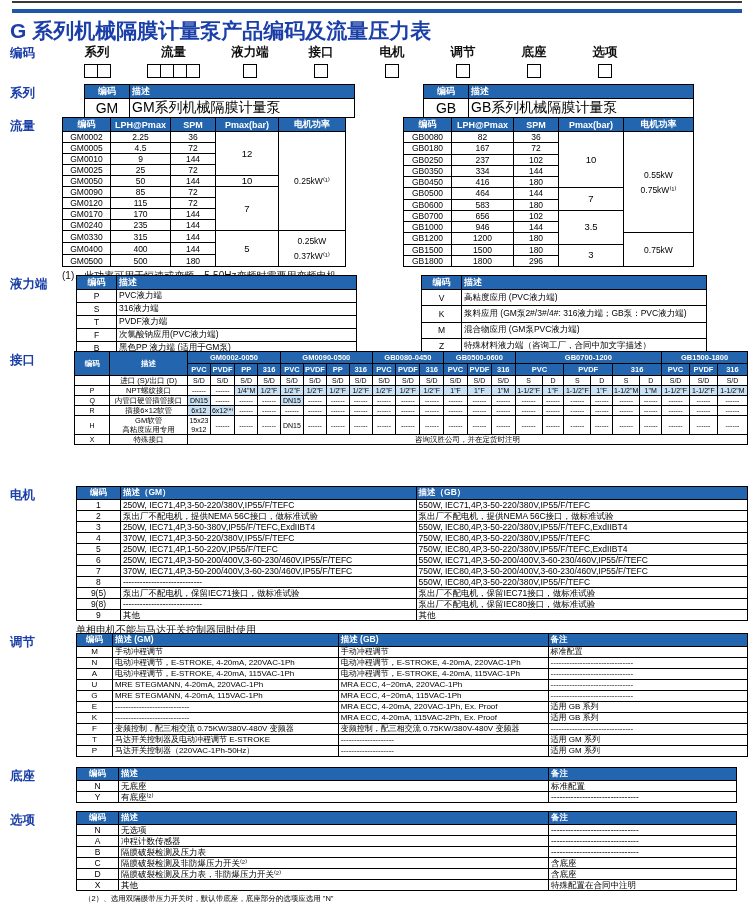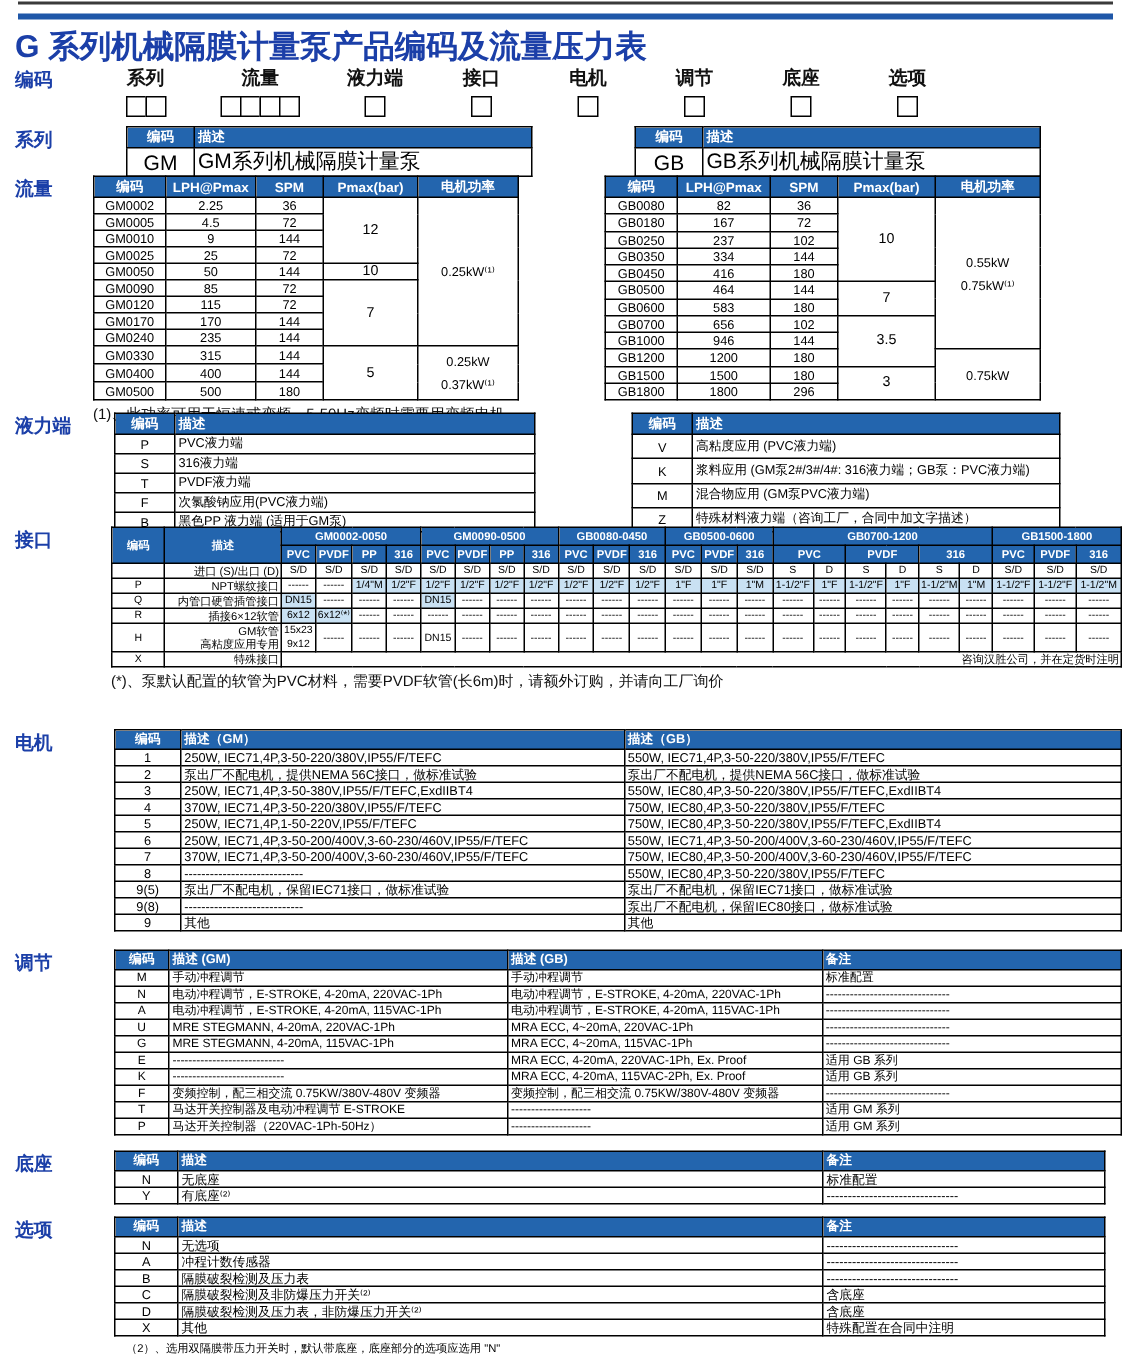--- a/index.html
+++ b/index.html
@@ -46,21 +46,21 @@
 
   #sec-liquid { top:275px; }
   #sec-liquid .sec-body { display:flex; padding-left:14px; gap:64px; }
   .t-liquid th { font-size:9px; height:13px; }
   .t-liquid td { font-size:8.5px; height:12px; }
 
   #sec-interface { top:351px; }
   #sec-interface .sec-body { padding-left:12px; }
   .t-int th { font-size:7.5px; height:12px; text-align:center; padding:0 1px; }
   .t-int td { font-size:7px; height:10px; line-height:9px; padding:0 1px; }
-  .t-int td.desc { font-size:7.5px; text-align:right; }
+  .t-int td.desc { font-size:7.5px; text-align:center; }
 
   #sec-motor { top:486px; }
   #sec-motor .sec-body { padding-left:14px; }
   .t-motor th { font-size:8.5px; height:13px; }
   .t-motor td { font-size:8.5px; height:10px; line-height:10px; }
 
   #sec-adjust { top:633px; }
   #sec-adjust .sec-body { padding-left:14px; }
   .t-adjust th { font-size:8.5px; height:13px; }
   .t-adjust td { font-size:8px; height:10px; line-height:10px; }
@@ -654,21 +654,20 @@
             <td class="c">------</td>
             <td class="c">------</td>
           </tr>
           <tr>
             <td class="c">X</td>
             <td class="desc">特殊接口</td>
             <td class="desc" colspan="23">咨询汉胜公司，并在定货时注明</td>
           </tr>
         </tbody>
       </table>
-    <div class="note">(*)、泵默认配置的软管为PVC材料，需要PVDF软管(长6m)时，请额外订购，并请向工厂询价</div>
   </div>
 </div>
 
 <div class="sec" id="sec-motor">
   <div class="sec-label">电机</div>
   <div class="sec-body">
     <table class="t-motor" id="t-motor">
         <colgroup>
           <col style="width: 44px;">
           <col style="width: 296px;">
@@ -732,20 +731,21 @@
             <td class="l">----------------------------</td>
             <td class="l">泵出厂不配电机，保留IEC80接口，做标准试验</td>
           </tr>
           <tr>
             <td class="c">9</td>
             <td class="l">其他</td>
             <td class="l">其他</td>
           </tr>
         </tbody>
       </table>
+    <div class="note">单相电机不能与马达开关控制器同时使用</div>
   </div>
 </div>
 
 <div class="sec" id="sec-adjust">
   <div class="sec-label">调节</div>
   <div class="sec-body">
     <table class="t-adjust" id="t-adjust">
         <colgroup>
           <col style="width: 36px;">
           <col style="width: 226px;">

